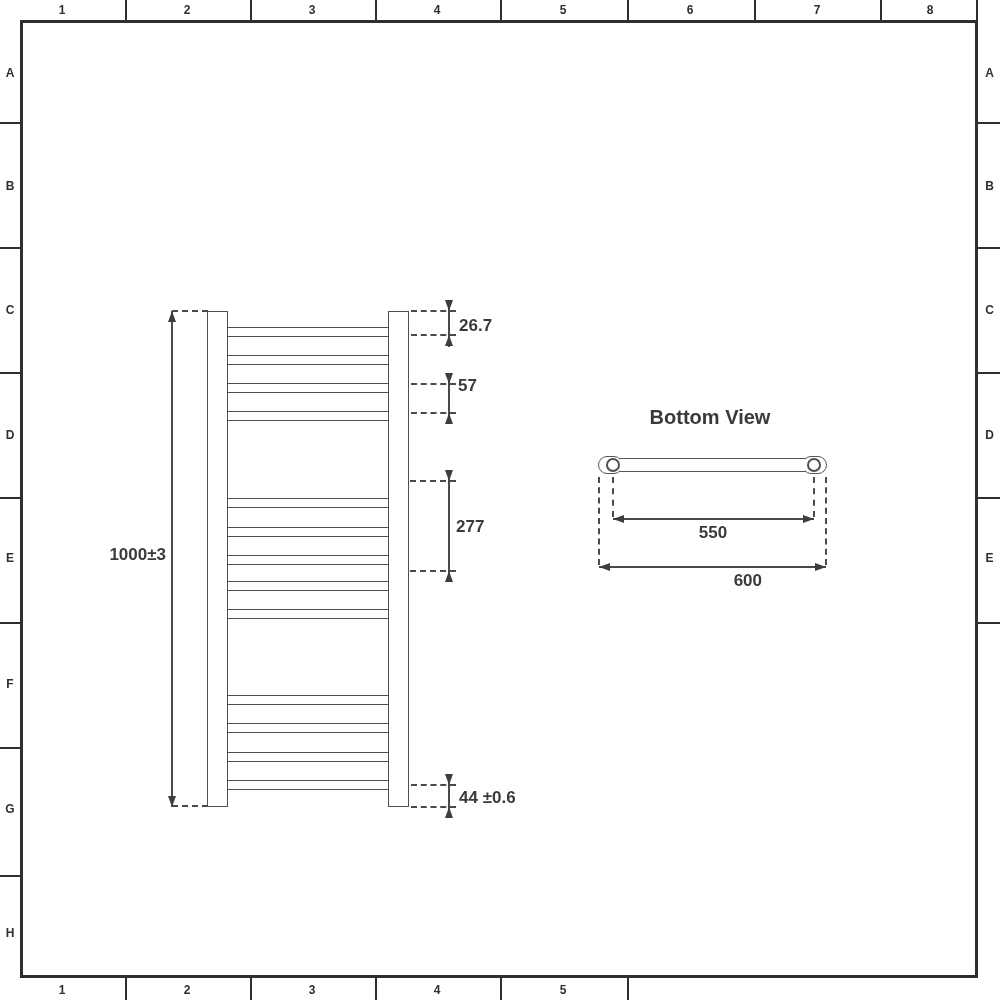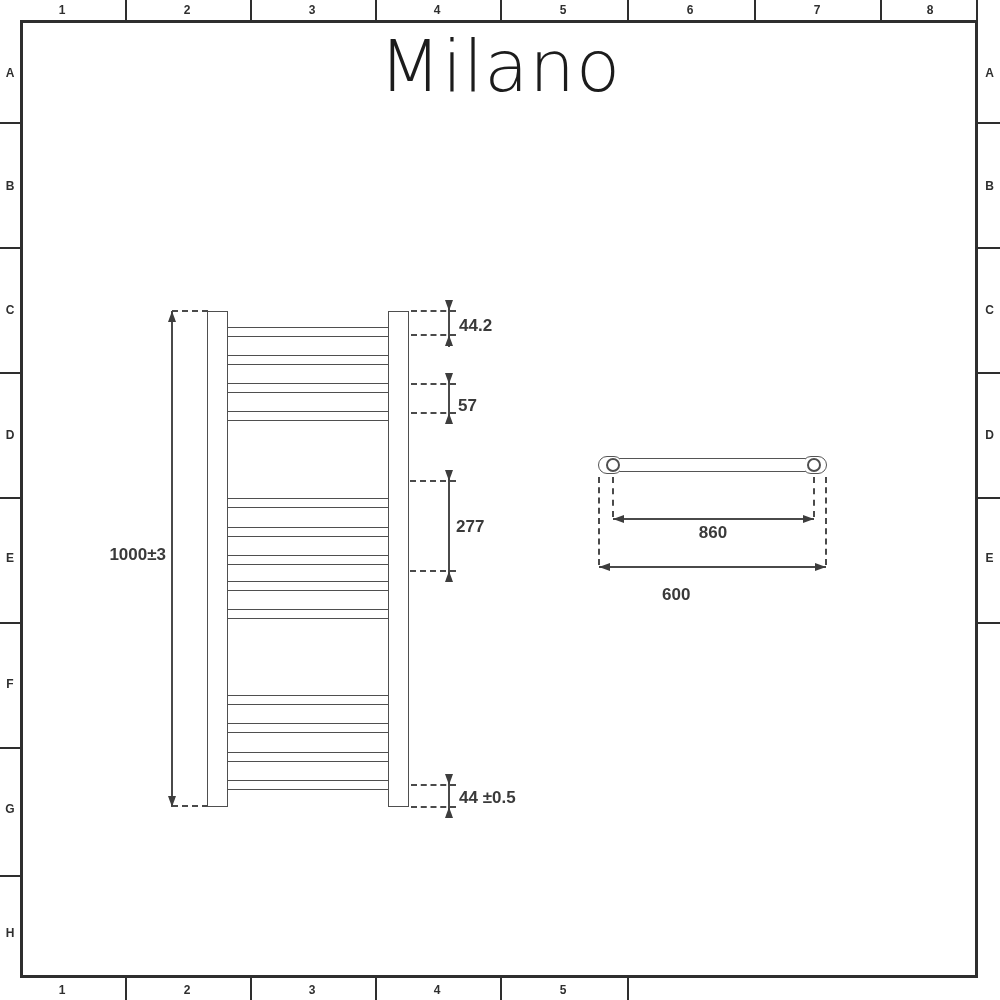--- a/index.html
+++ b/index.html
@@ -106,21 +106,20 @@
   <div class="tick-h" style="left:978px;top:372px;width:22px"></div>
   <div class="tick-h" style="left:978px;top:497px;width:22px"></div>
   <div class="tick-h" style="left:978px;top:622px;width:22px"></div>
 
   <div class="rlabel" style="left:979px;top:65px;width:21px">A</div>
   <div class="rlabel" style="left:979px;top:178px;width:21px">B</div>
   <div class="rlabel" style="left:979px;top:302px;width:21px">C</div>
   <div class="rlabel" style="left:979px;top:427px;width:21px">D</div>
   <div class="rlabel" style="left:979px;top:550px;width:21px">E</div>
 
-  <div class="logo">Milano</div>
 
   <div class="bar" style="left:207px;top:311px;width:21px;height:496px"></div>
   <div class="bar" style="left:388px;top:311px;width:21px;height:496px"></div>
 
   <div class="rung" style="top:327px"></div>
   <div class="rung" style="top:355px"></div>
   <div class="rung" style="top:383px"></div>
   <div class="rung" style="top:411px"></div>
 
   <div class="rung" style="top:498px"></div>
@@ -139,57 +138,58 @@
   <div class="dline-v" style="left:171px;top:311px;height:496px"></div>
   <div class="arr-u" style="left:168px;top:311px"></div>
   <div class="arr-d" style="left:168px;top:796px"></div>
   <div class="dim" style="left:88px;top:546px;width:78px;text-align:right">1000±3</div>
 
   <div class="dash-h" style="left:411px;top:310px;width:45px"></div>
   <div class="dash-h" style="left:411px;top:334px;width:45px"></div>
   <div class="dline-v" style="left:448px;top:300px;height:47px"></div>
   <div class="arr-d" style="left:445px;top:300px"></div>
   <div class="arr-u" style="left:445px;top:335px"></div>
-  <div class="dim" style="left:459px;top:317px">44.2</div>
+  <div class="dim" style="left:459px;top:317px">26.7</div>
 
   <div class="dash-h" style="left:411px;top:383px;width:45px"></div>
   <div class="dash-h" style="left:411px;top:412px;width:45px"></div>
   <div class="dline-v" style="left:448px;top:373px;height:51px"></div>
   <div class="arr-d" style="left:445px;top:373px"></div>
   <div class="arr-u" style="left:445px;top:413px"></div>
-  <div class="dim" style="left:458px;top:397px">57</div>
+  <div class="dim" style="left:458px;top:377px">57</div>
 
   <div class="dash-h" style="left:410px;top:480px;width:46px"></div>
   <div class="dash-h" style="left:410px;top:570px;width:46px"></div>
   <div class="dline-v" style="left:448px;top:474px;height:104px"></div>
   <div class="arr-d" style="left:445px;top:470px"></div>
   <div class="arr-u" style="left:445px;top:571px"></div>
   <div class="dim" style="left:456px;top:518px">277</div>
 
   <div class="dash-h" style="left:411px;top:784px;width:45px"></div>
   <div class="dash-h" style="left:411px;top:806px;width:45px"></div>
   <div class="dline-v" style="left:448px;top:774px;height:44px"></div>
   <div class="arr-d" style="left:445px;top:774px"></div>
   <div class="arr-u" style="left:445px;top:807px"></div>
-  <div class="dim" style="left:459px;top:789px">44 ±0.5</div>
+  <div class="dim" style="left:459px;top:789px">44 ±0.6</div>
 
+  <div class="bv-title">Bottom View</div>
   <div class="cap" style="left:598px"></div>
   <div class="cap" style="left:802px"></div>
   <div class="bv-bar"></div>
   <div class="hole" style="left:606px"></div>
   <div class="hole" style="left:807px"></div>
 
   <div class="dash-v" style="left:598px;top:477px;height:88px"></div>
   <div class="dash-v" style="left:612px;top:477px;height:40px"></div>
   <div class="dash-v" style="left:813px;top:477px;height:40px"></div>
   <div class="dash-v" style="left:825px;top:477px;height:88px"></div>
 
   <div class="dline-h" style="left:613px;top:518px;width:201px"></div>
   <div class="arr-l" style="left:613px;top:515px"></div>
   <div class="arr-r" style="left:803px;top:515px"></div>
-  <div class="dim" style="left:663px;top:524px;width:100px;text-align:center">860</div>
+  <div class="dim" style="left:663px;top:524px;width:100px;text-align:center">550</div>
 
   <div class="dline-h" style="left:599px;top:566px;width:227px"></div>
   <div class="arr-l" style="left:599px;top:563px"></div>
   <div class="arr-r" style="left:815px;top:563px"></div>
-  <div class="dim" style="left:662px;top:586px;width:100px;text-align:left">600</div>
+  <div class="dim" style="left:662px;top:572px;width:100px;text-align:right">600</div>
 
 </div>
 
 </body></html>

